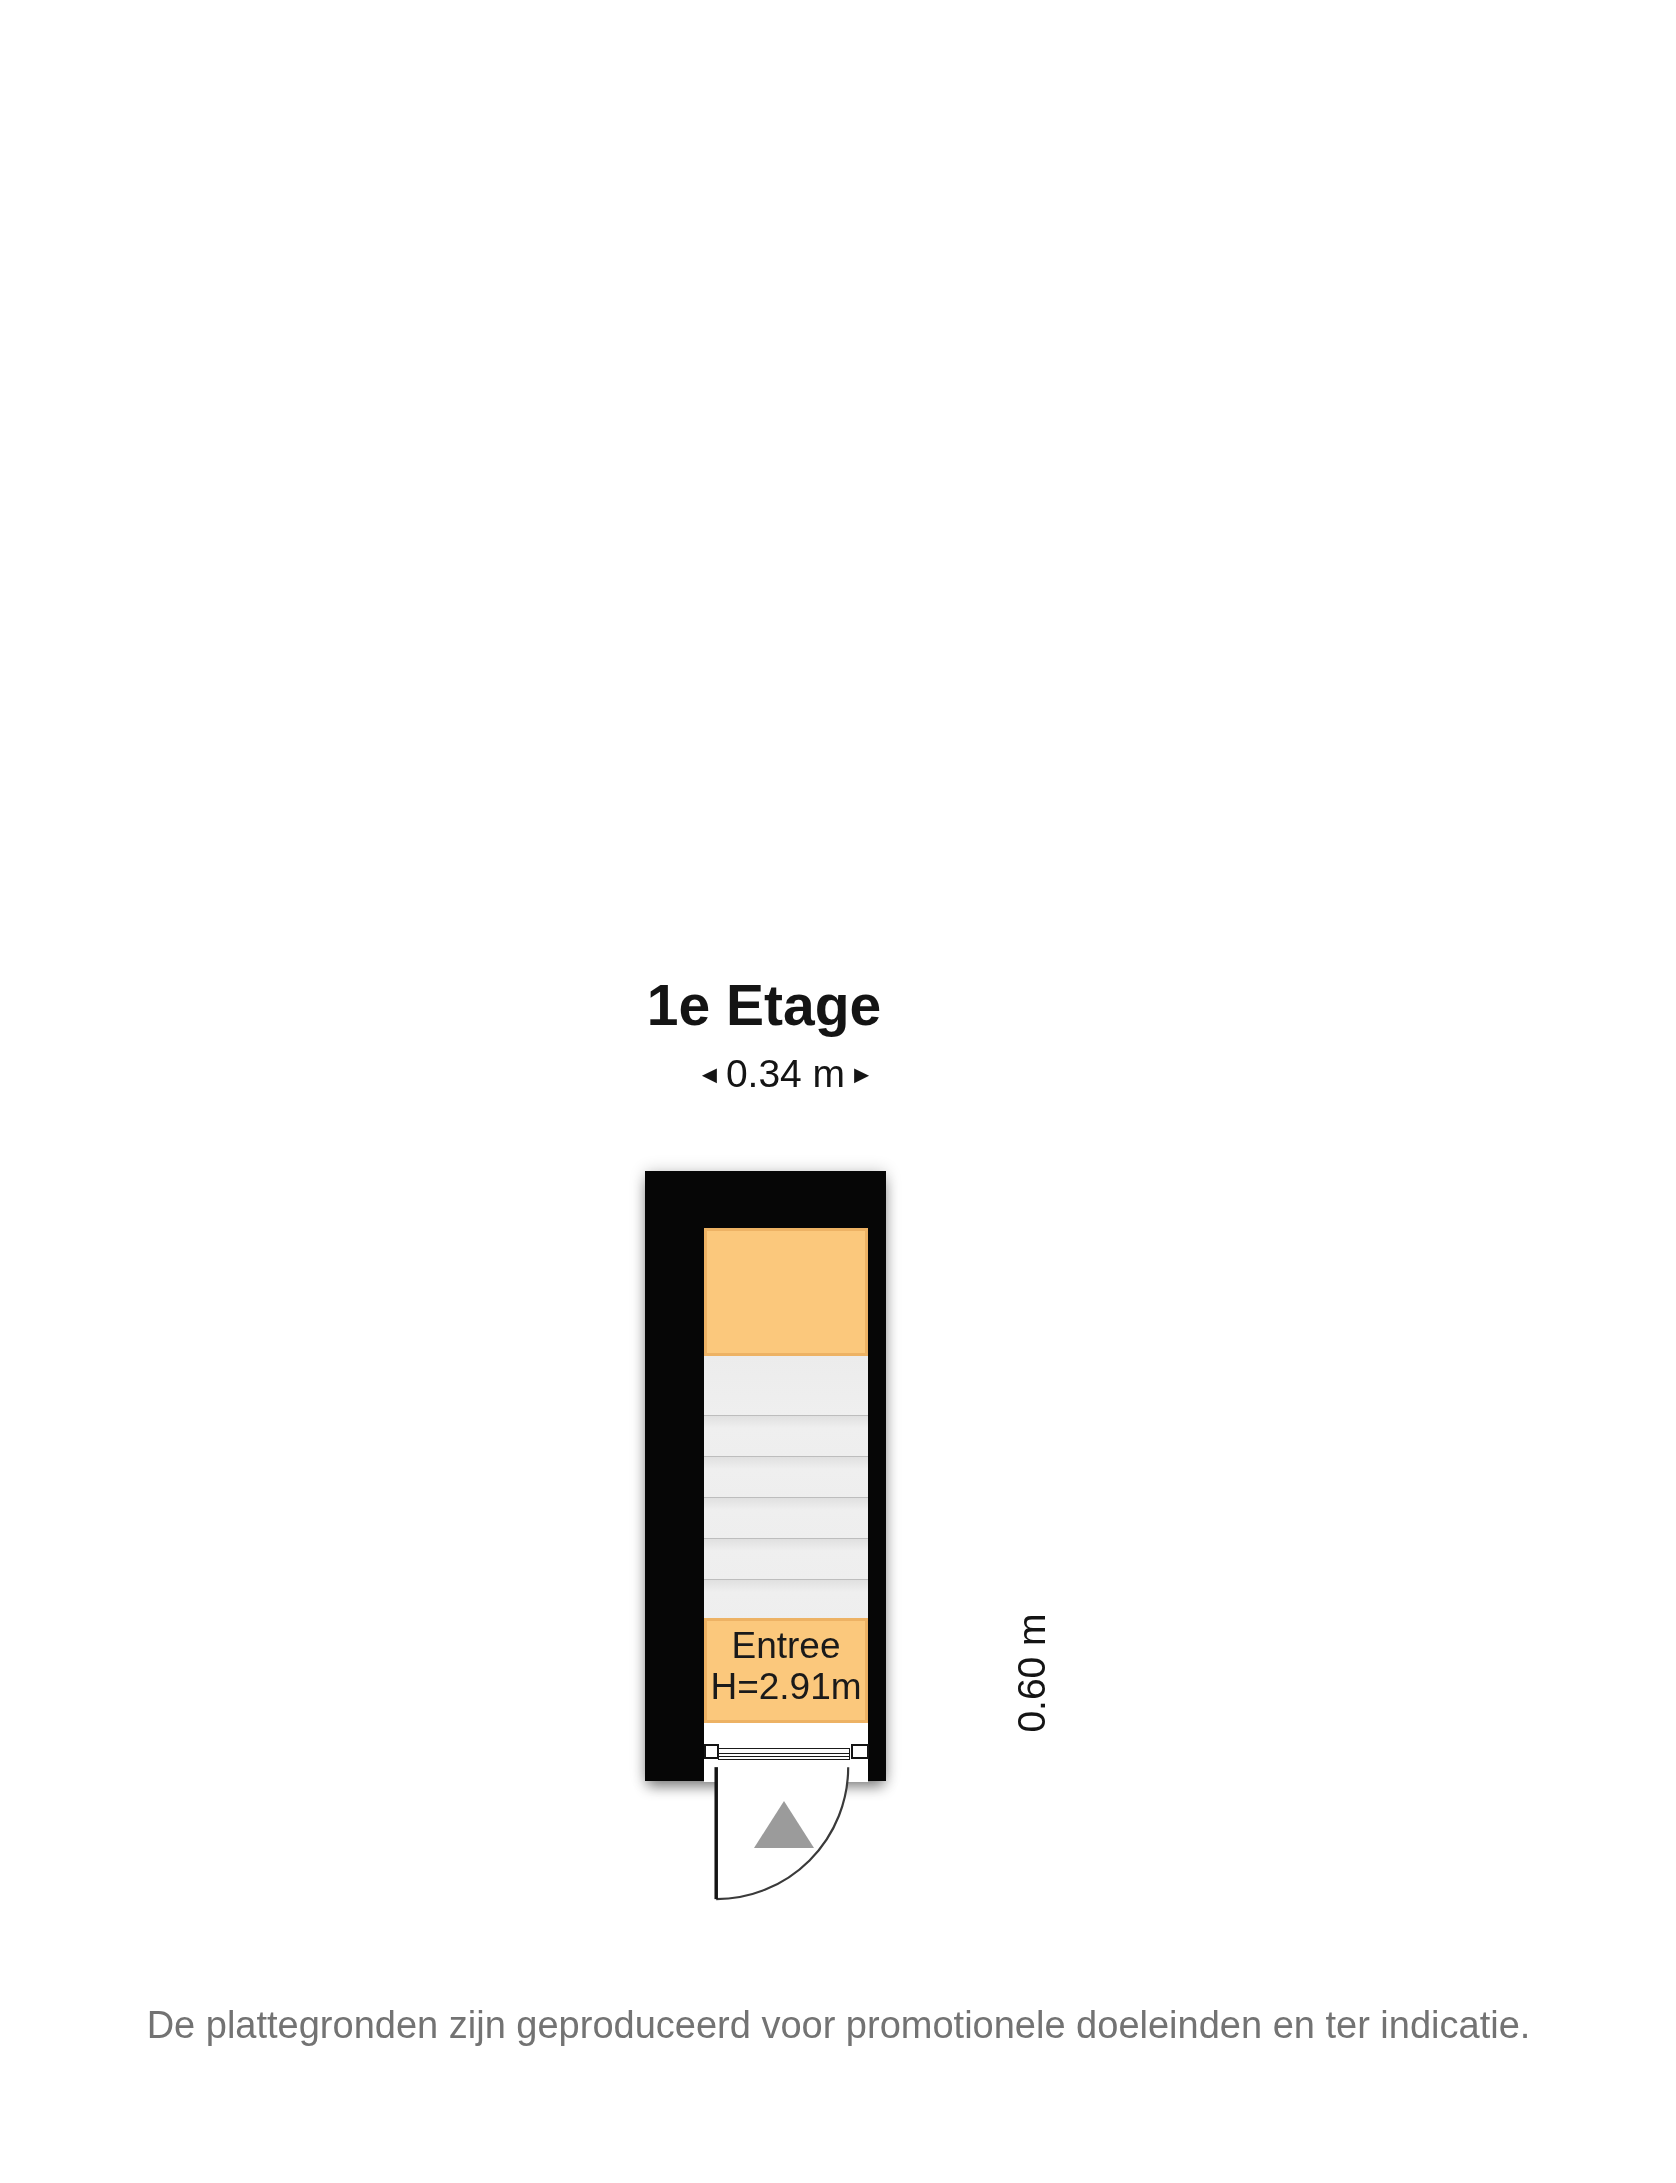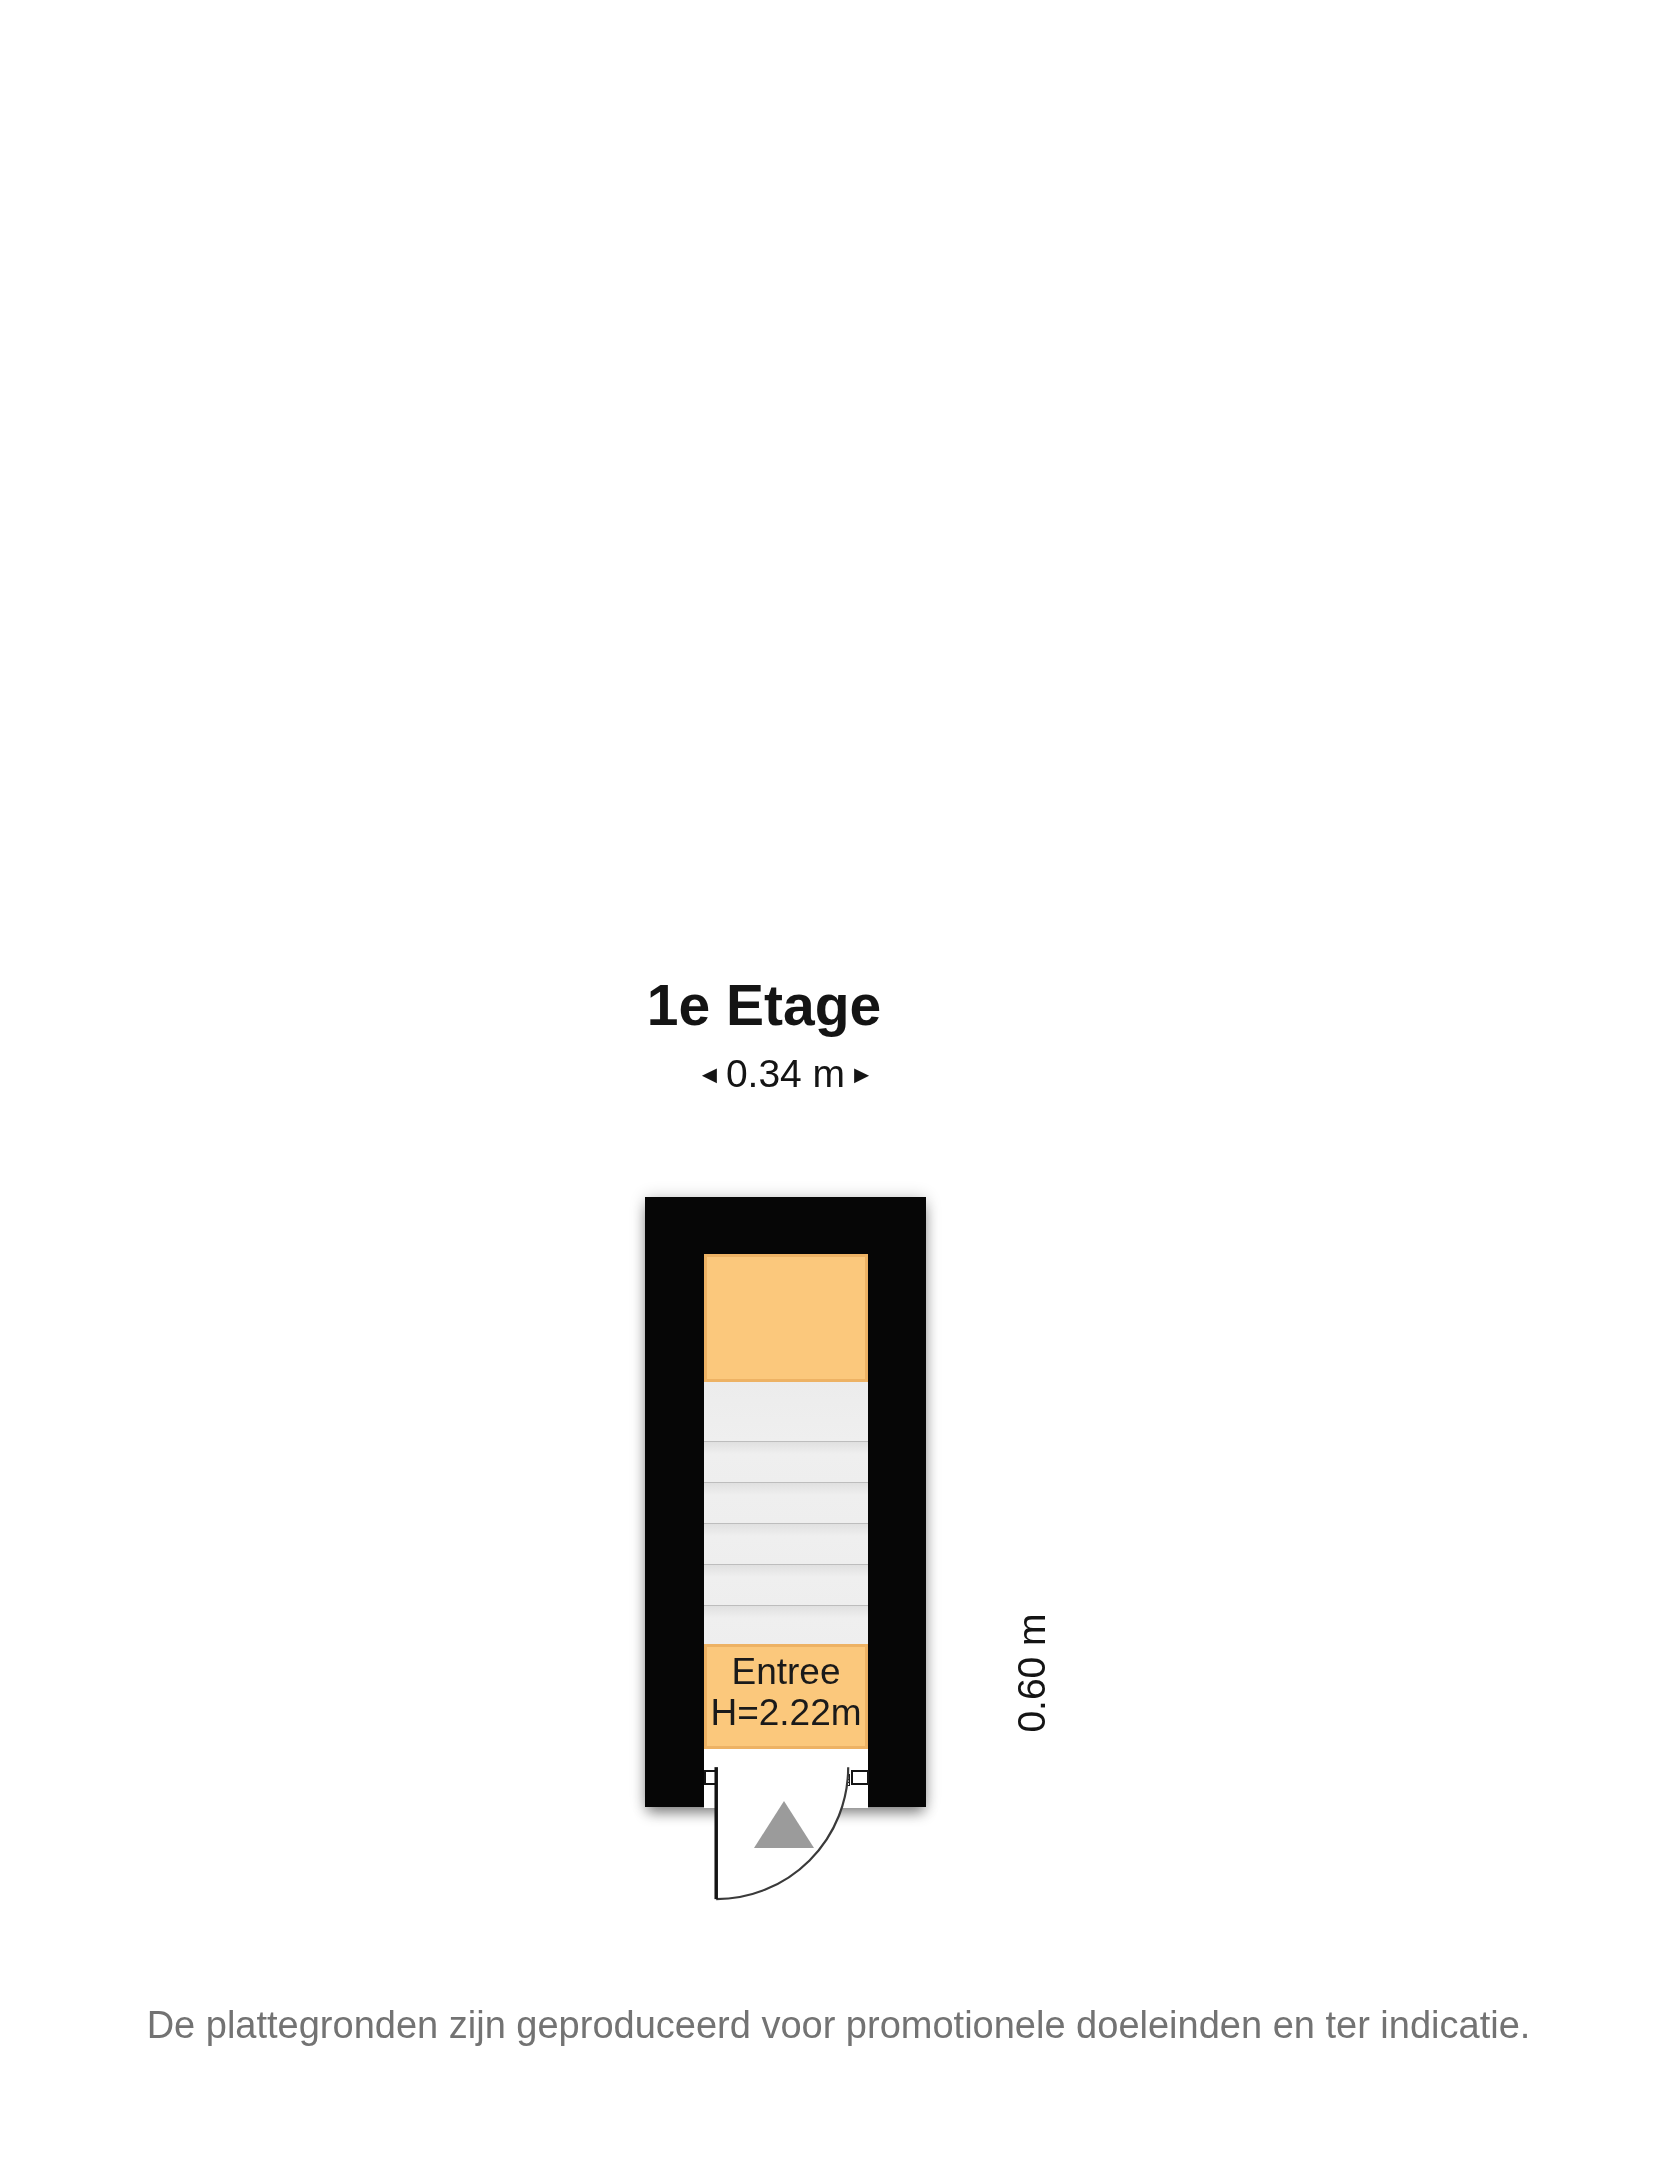--- a/index.html
+++ b/index.html
@@ -22,21 +22,21 @@
   .dim-top .arrow{font-size:25px;line-height:1;color:#141414;}
   .dim-top .lbl{white-space:pre;}
   
   .dim-right{
     position:absolute;left:1032px;top:1673px;
     transform:translate(-50%,-50%) rotate(-90deg);
     font-size:39px;color:#141414;white-space:pre;
   }
   
   .plan{
-    position:absolute;left:645px;top:1197px;width:281px;height:610px;
+    position:absolute;left:645px;top:1171px;width:241px;height:610px;
     background:#060606;
     box-shadow:0 0 15px rgba(0,0,0,.20), 0 7.9px 13px -1.7px rgba(0,0,0,.45);
   }
   .interior{
     position:absolute;left:59px;top:57px;width:164px;height:554px;
     background:#ffffff;
   }
   .room{
     box-sizing:border-box;background:#fbc87c;border:3.1px solid #edb264;
   }
@@ -104,21 +104,21 @@
         <div class="step first"></div>
         <div class="step"></div>
         <div class="step"></div>
         <div class="step"></div>
         <div class="step"></div>
         <div class="step"></div>
       </div>
 
     <div class="room entree">
       <div class="line">Entree</div>
-      <div class="line">H=2.22m</div>
+      <div class="line">H=2.91m</div>
     </div>
 
     <div class="post left"></div>
     <div class="post right"></div>
     <div class="threshold">
       <div class="tline a"></div>
       <div class="tline b"></div>
     </div>
   </div>
 </div>

